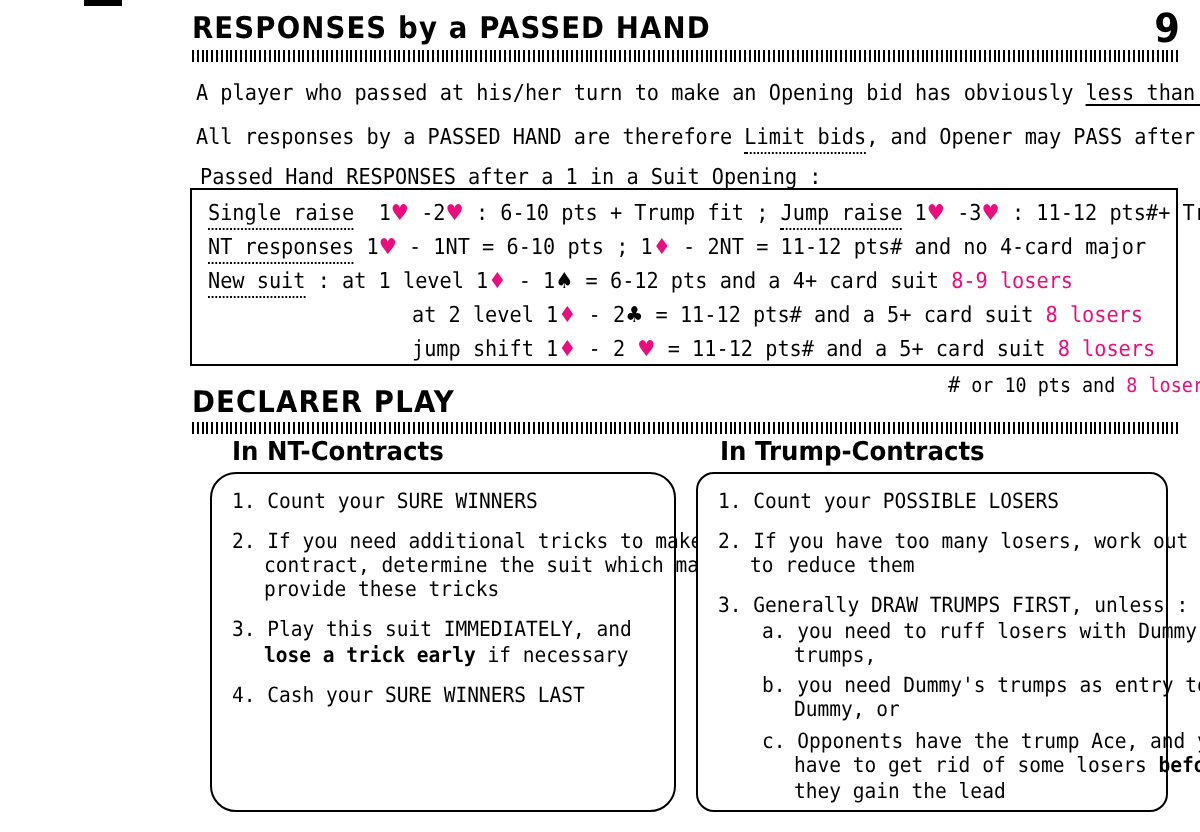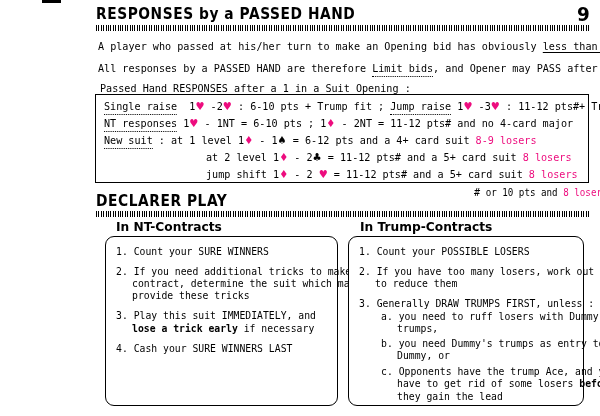--- a/index.html
+++ b/index.html
@@ -140,21 +140,21 @@
   </div>
 
   <div class="txt" style="left:474px;top:186px;font-size:10px;">
     <span class="sup">#</span><span> or 10 pts and </span><span class="pink">8 losers</span>
   </div>
 
   <div class="sec-head" style="left:96px;top:193px;">DECLARER PLAY</div>
   <div class="hatch" style="left:96px;top:211px;width:494px;"></div>
 
   <div class="panel-title" style="left:116px;top:220px;">In NT-Contracts</div>
-  <div class="panel" style="left:105px;top:236px;width:233px;height:170px;">
+  <div class="panel" style="left:105px;top:236px;width:233px;height:170px;border-radius:13px;">
 
     <div class="item" style="left:10px;top:8px;">
       <span>1.</span>
       <span>Count your SURE WINNERS</span>
     </div>
 
     <div class="item" style="left:10px;top:28px;">
       <span>2.</span>
       <span>If you need additional tricks to make your</span>
     </div>

